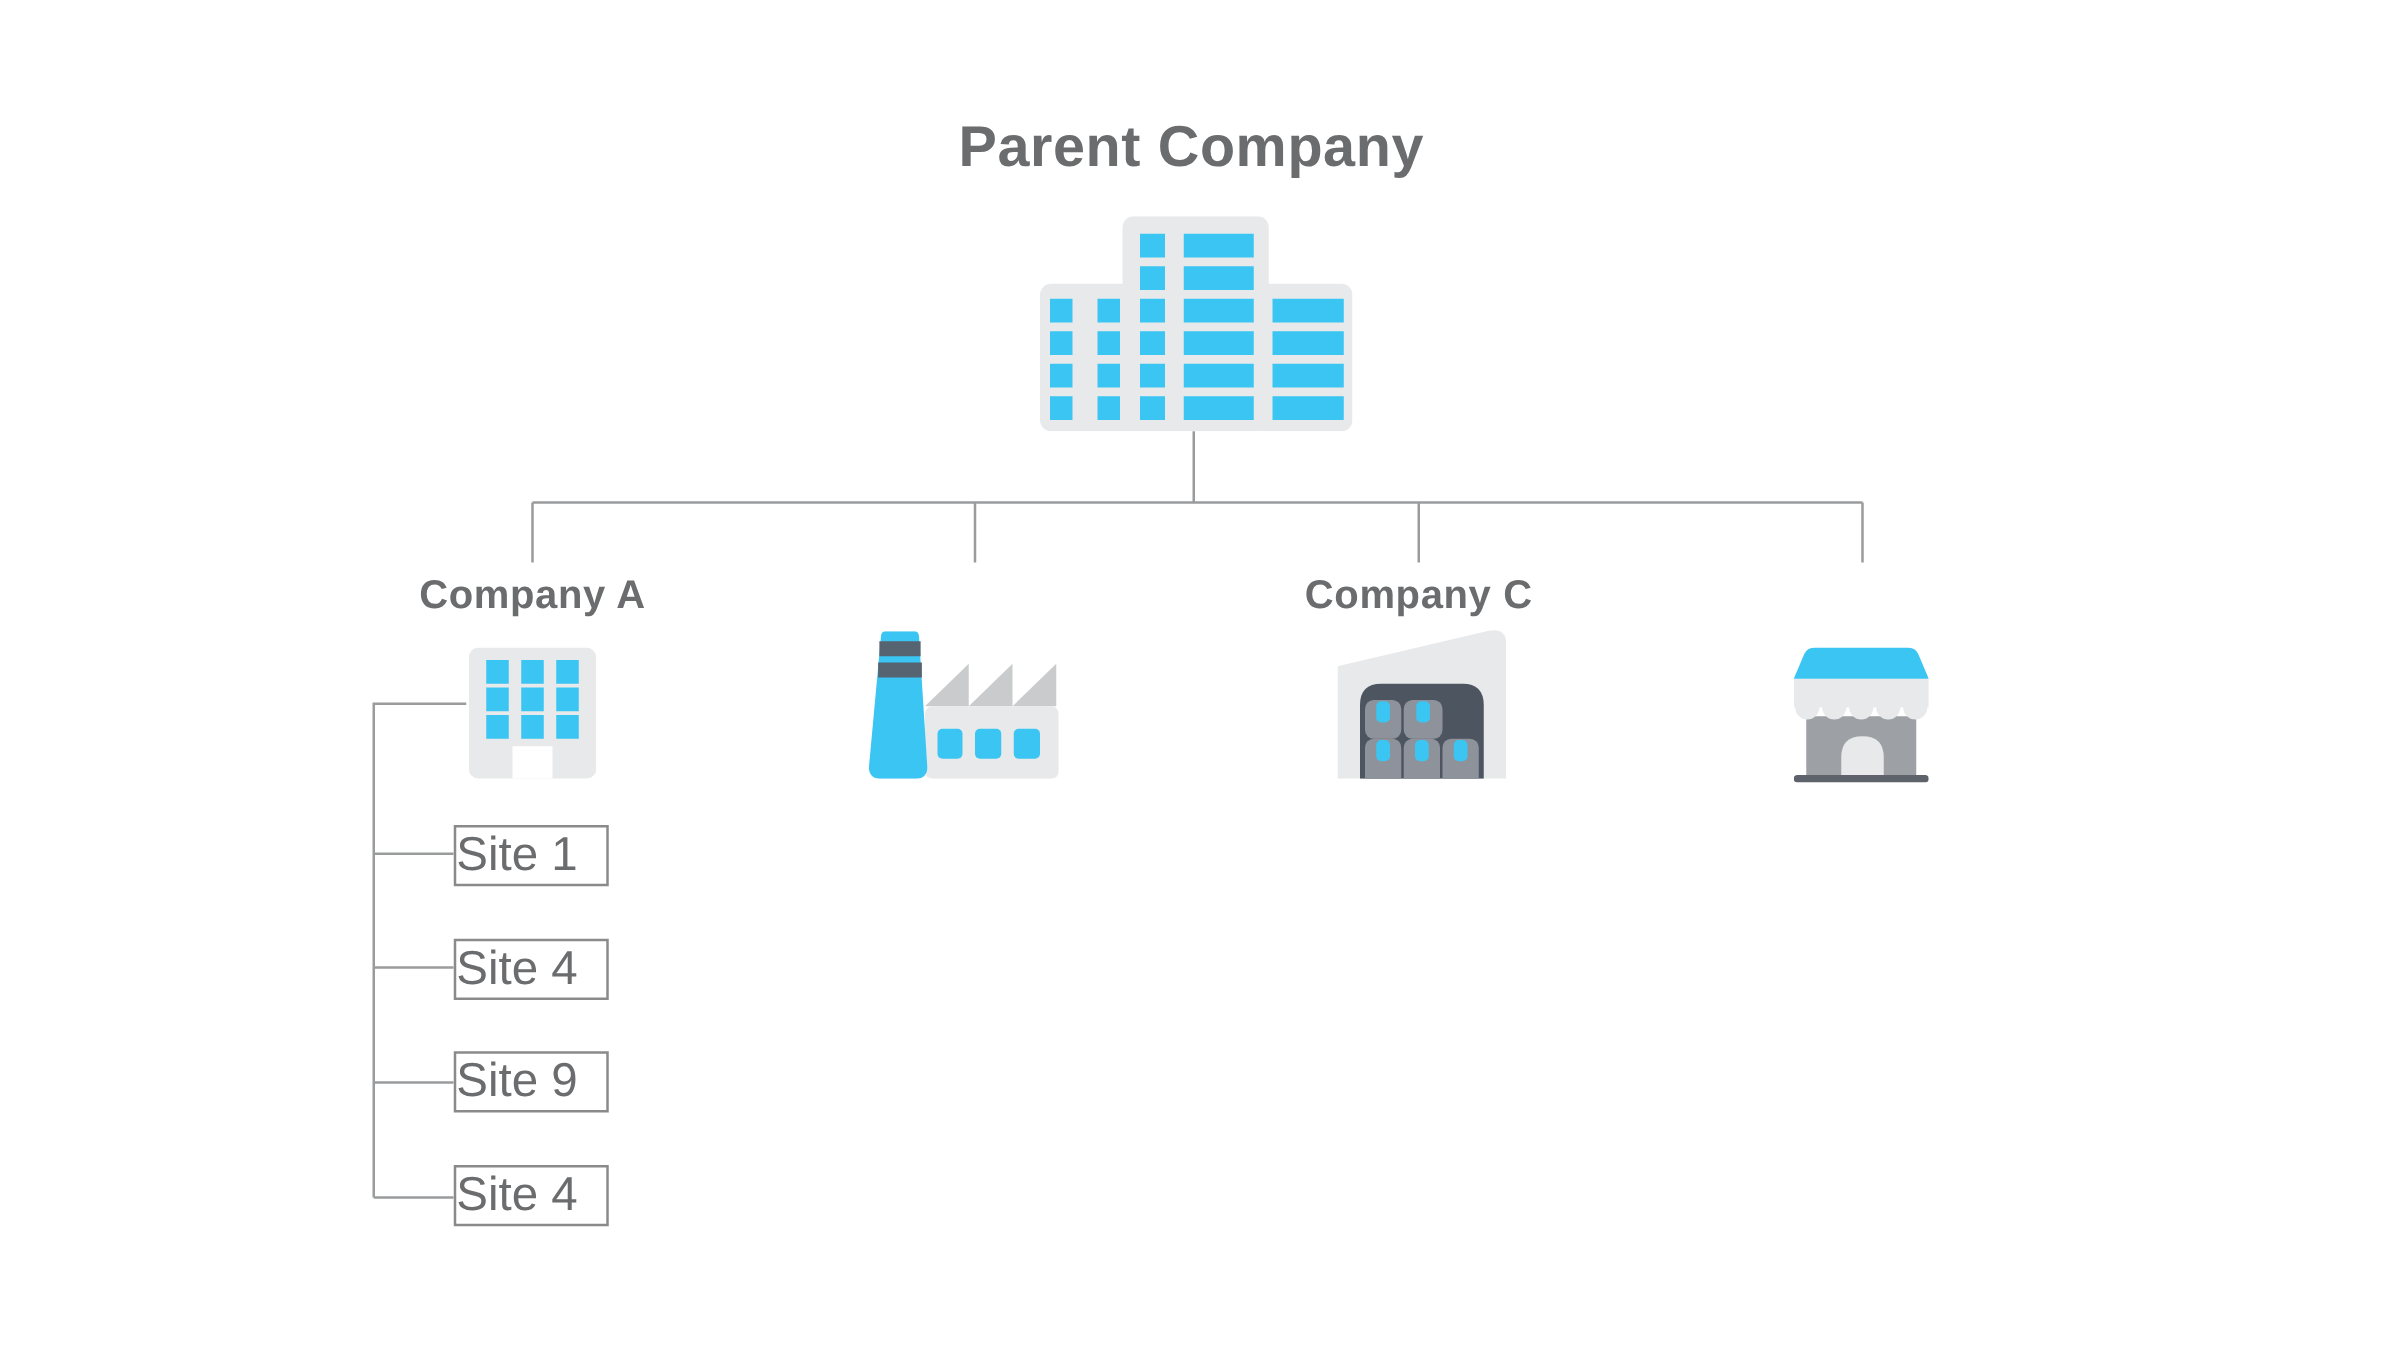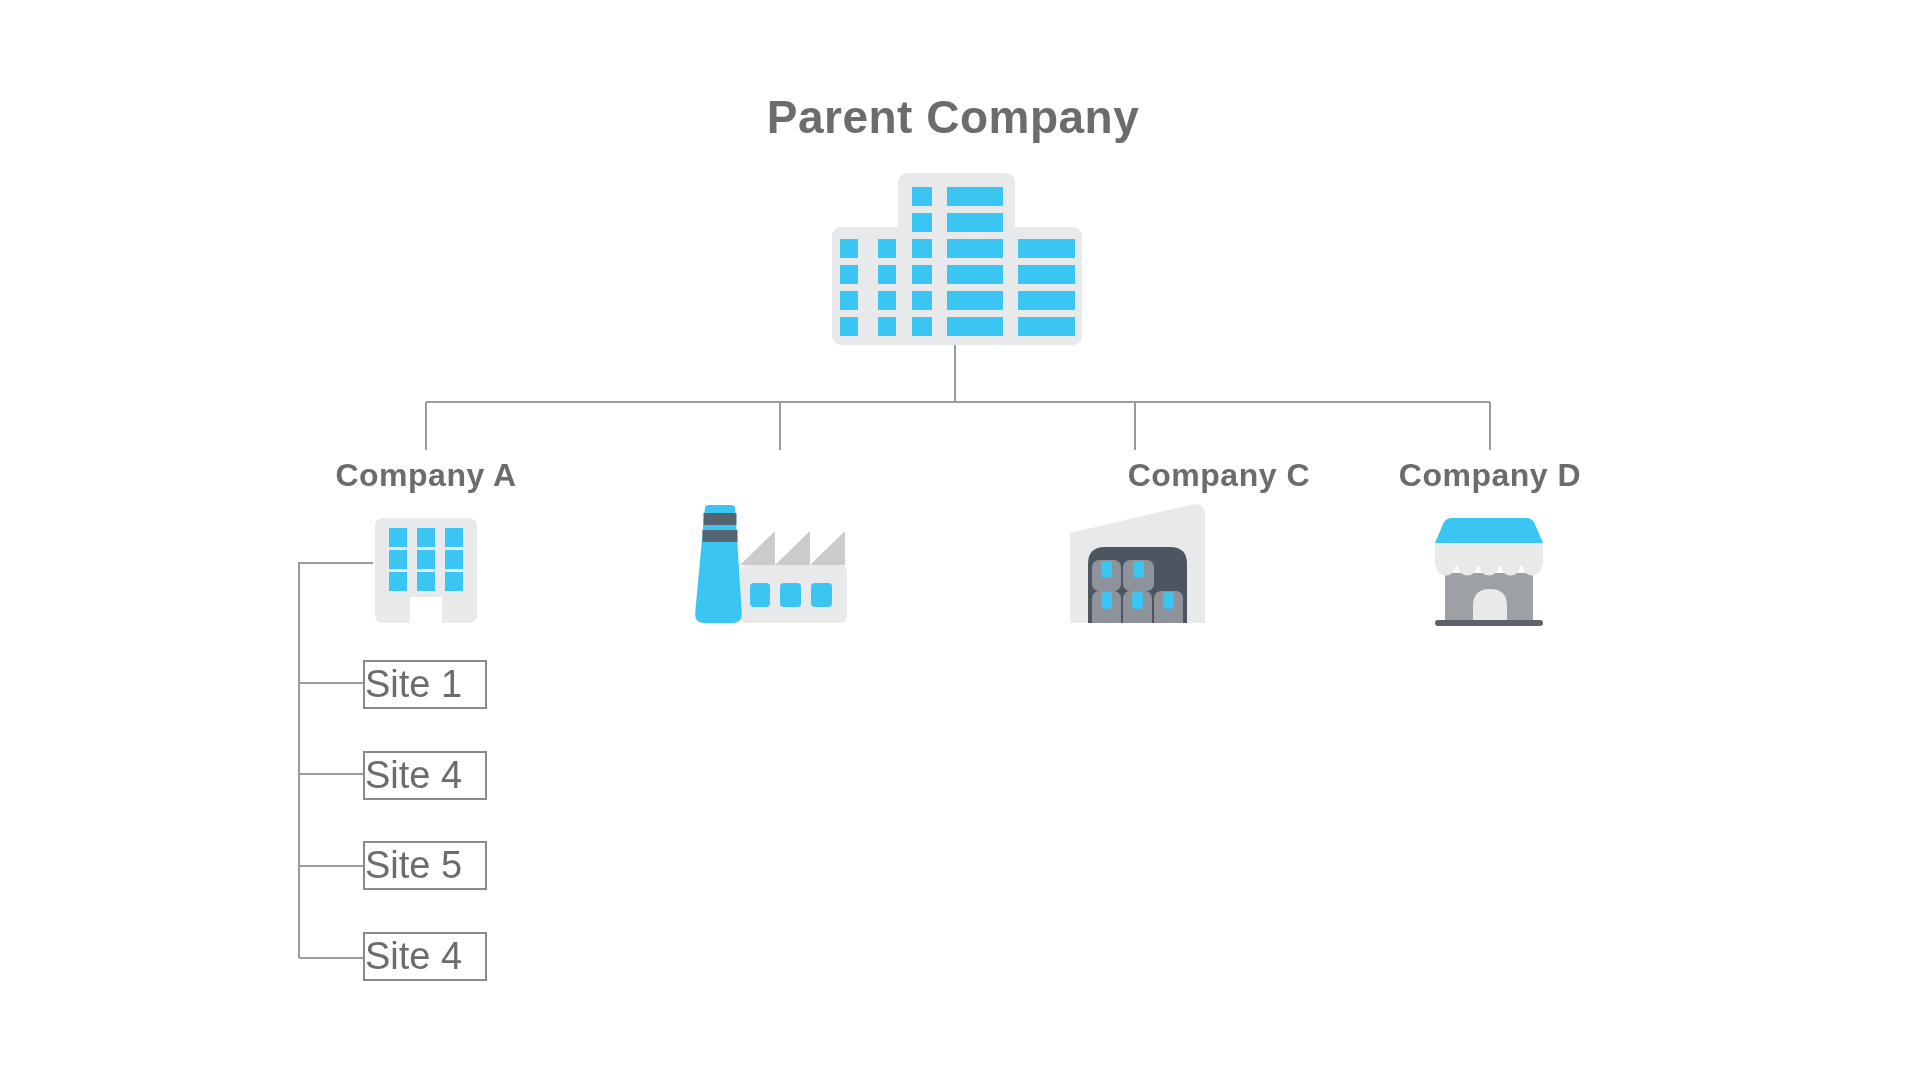--- a/index.html
+++ b/index.html
@@ -89,22 +89,21 @@
     <rect class="fill-cyan" x="115" y="118" width="56" height="19"></rect>
       <rect class="fill-cyan" x="115" y="144" width="56" height="19"></rect>
 
     <rect class="fill-cyan" x="186" y="66" width="57" height="19"></rect>
       <rect class="fill-cyan" x="186" y="92" width="57" height="19"></rect>
     <rect class="fill-cyan" x="186" y="118" width="57" height="19"></rect>
       <rect class="fill-cyan" x="186" y="144" width="57" height="19"></rect>
   </svg>
 
   <div class="abs node-label" style="left:251px;top:452px;width:350px;">Company A</div>
-  <div class="abs node-label" style="left:960px;top:452px;width:350px;text-align:right;">Company C</div>
-  <div class="abs node-label" style="left:1315px;top:452px;width:350px;">Company D</div>
+  <div class="abs node-label" style="left:960px;top:452px;width:350px;">Company C</div>
 
   <svg class="abs" style="left:375px;top:518px;" width="102" height="105" viewBox="0 0 102 105">
     <rect class="fill-gray" x="0" y="0" width="102" height="105" rx="8"></rect>
     <rect class="fill-cyan" x="14" y="10" width="18" height="19"></rect>
       <rect class="fill-cyan" x="42" y="10" width="18" height="19"></rect>
       <rect class="fill-cyan" x="70" y="10" width="18" height="19"></rect>
     <rect class="fill-cyan" x="14" y="32" width="18" height="19"></rect>
       <rect class="fill-cyan" x="42" y="32" width="18" height="19"></rect>
       <rect class="fill-cyan" x="70" y="32" width="18" height="19"></rect>
     <rect class="fill-cyan" x="14" y="54" width="18" height="19"></rect>
@@ -154,19 +153,19 @@
     <rect class="fill-base" x="0" y="102" width="108" height="6" rx="3"></rect>
   </svg>
 
   <div class="abs site-box" style="left:363px;top:660px;">
     <span class="site-label">Site 1</span>
   </div>
   <div class="abs site-box" style="left:363px;top:751px;">
     <span class="site-label">Site 4</span>
   </div>
   <div class="abs site-box" style="left:363px;top:841px;">
-    <span class="site-label">Site 5</span>
+    <span class="site-label">Site 9</span>
   </div>
   <div class="abs site-box" style="left:363px;top:932px;">
     <span class="site-label">Site 4</span>
   </div>
 
 </div>
 
 </body></html>

